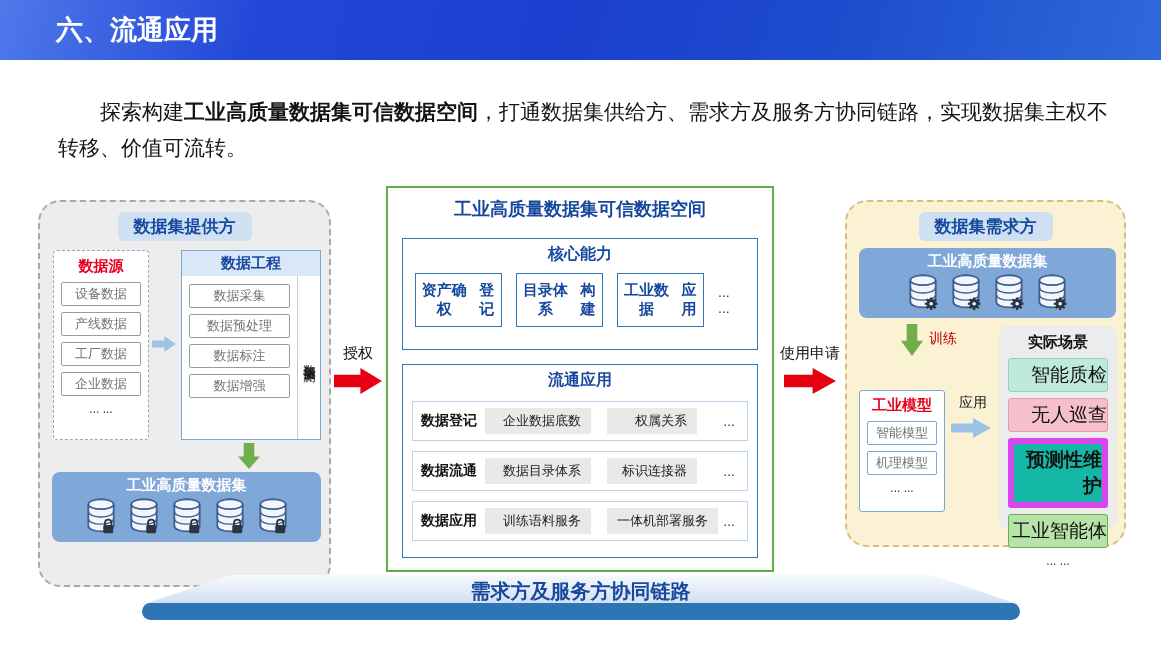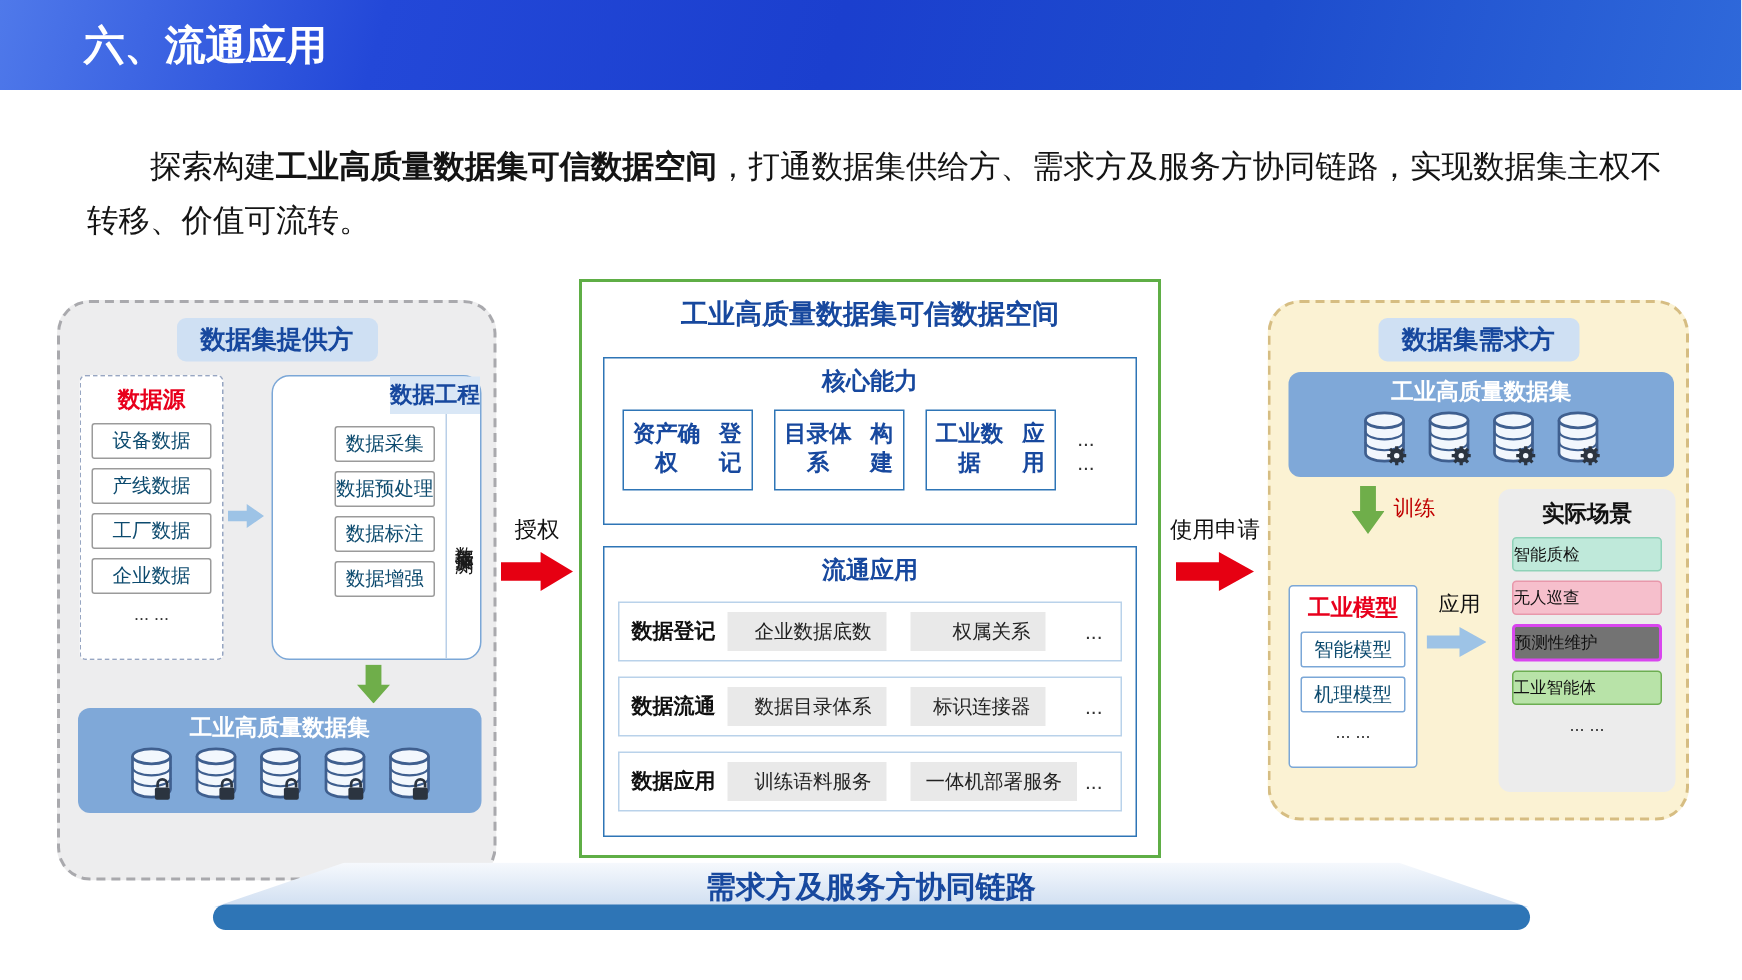--- a/index.html
+++ b/index.html
@@ -23,28 +23,28 @@
   
   .provider { position:absolute; left:38px; top:200px; width:293px; height:387px;
     background:#ededee; border:2px dashed #a9a9ad; border-radius:22px; box-sizing:border-box; }
   .group-pill { position:absolute; top:10px; left:50%; transform:translateX(-50%);
     background:#cfe0f3; border-radius:6px; padding:3px 16px; font-size:17px; font-weight:bold;
     color:#17489e; white-space:nowrap; }
   .source-box { position:absolute; left:13px; top:48px; width:96px; height:190px;
     background:#fff; border:1px dashed #97a6c2; border-radius:4px; box-sizing:border-box; }
   .box-title-red { text-align:center; font-size:15px; font-weight:bold; color:#e8001c; margin-top:6px; }
   .mini-item { border:1px solid #9b9b9b; background:#fff; border-radius:2px; font-size:13px;
-    color:#0c4a6e; text-align:center; padding:2px 0; margin:6px 7px;font-family:Liberation Serif, serif; }
+    color:#737373; text-align:center; padding:2px 0; margin:6px 7px;font-family:Liberation Serif, serif; }
   .mini-item.blue { border-color:#7ba7d7; }
   .mini-more { text-align:center; font-size:12px; color:#333; margin-top:4px; }
   .flow-arrow-right-sm { position:absolute; left:112px; top:134px; width:24px; height:16px;
     background:#9dc3e6; clip-path:polygon(0 28%,52% 28%,52% 0,100% 50%,52% 100%,52% 72%,0 72%); }
   .eng-box { position:absolute; left:141px; top:48px; width:140px; height:190px;
-    background:#fff; border:1px solid #7ba7d7; border-radius:12px; box-sizing:border-box;
-    display:flex; flex-direction:column;align-items:flex-end; }
+    background:#fff; border:1px solid #7ba7d7; border-radius:0; box-sizing:border-box;
+    display:flex; flex-direction:column; }
   .eng-header { background:#d9e7f6; text-align:center; font-size:15px; font-weight:bold;
     color:#17489e; padding:3px 0; }
   .eng-body { flex:1; display:flex; }
   .eng-items { flex:1; padding-top:2px; }
   .eng-side { width:22px; border-left:1px solid #b9cfe8; display:flex; align-items:center;
     justify-content:center; font-size:12.5px; color:#1a1a1a;
     writing-mode:vertical-rl; text-orientation:upright; letter-spacing:1px; }
   .arrow-down-green { position:absolute; width:22px; height:26px; background:#6fae4a;
     clip-path:polygon(26% 0,74% 0,74% 52%,100% 52%,50% 100%,0 52%,26% 52%); }
   .provider .arrow-down-green { left:198px; top:241px; }
@@ -90,24 +90,24 @@
   .label-train { position:absolute; left:82px; top:128px; font-size:14px; color:#c00000; }
   .model-box { position:absolute; left:12px; top:188px; width:86px; height:122px;
     background:#fff; border:1px solid #7ba7d7; border-radius:3px; box-sizing:border-box; }
   .model-title { text-align:center; font-size:15px; font-weight:bold; color:#e8001c; margin-top:5px; }
   .label-apply { position:absolute; left:106px; top:192px; width:40px; font-size:14px; color:#111; text-align:center; }
   .arrow-apply { position:absolute; left:104px; top:216px; width:40px; height:20px; background:#9dc3e6;
     clip-path:polygon(0 28%,55% 28%,55% 0,100% 50%,55% 100%,55% 72%,0 72%); }
   .scenes-box { position:absolute; left:152px; top:124px; width:118px; height:202px;
     background:#ececec; border-radius:8px; box-sizing:border-box; }
   .scenes-title { text-align:center; font-size:15px; font-weight:bold; color:#111; margin-top:7px; }
-  .scene-item { margin:6px 9px; padding:3px 0; font-size:11px; color:#111; text-align:left; border-radius:3px; }
+  .scene-item { margin:6px 9px; padding:3px 0; font-size:19px; color:#111; text-align:right; border-radius:3px; }
   .scene-0 { background:#bfe9da; border:1px solid #8fd2b8; }
   .scene-1 { background:#f6bfcc; border:1px solid #e898ab; }
-  .scene-2 { background:#737373; border:2px solid #d946ef; }
+  .scene-2 { background:#14b8a6; border:6px solid #d946ef;font-weight:bold; }
   .scene-3 { background:#b8e3a8; border:1px solid #6cae52; }
   .scene-more { text-align:center; font-size:12px; color:#333; margin-top:2px; }
   
   .footer-trap { position:absolute; left:142px; top:575px; width:878px; height:30px;
     background:linear-gradient(180deg,#f6f9fd 0%,#cfdef1 100%);
     clip-path:polygon(10% 0,90% 0,100% 100%,0 100%); }
   .footer-bar { position:absolute; left:142px; top:603px; width:878px; height:17px;
     background:#2e75b6; border-radius:9px; }
   .footer-text { position:absolute; left:0; right:0; top:578px; text-align:center;
     font-size:20px; font-weight:bold; color:#17489e; z-index:2; }

